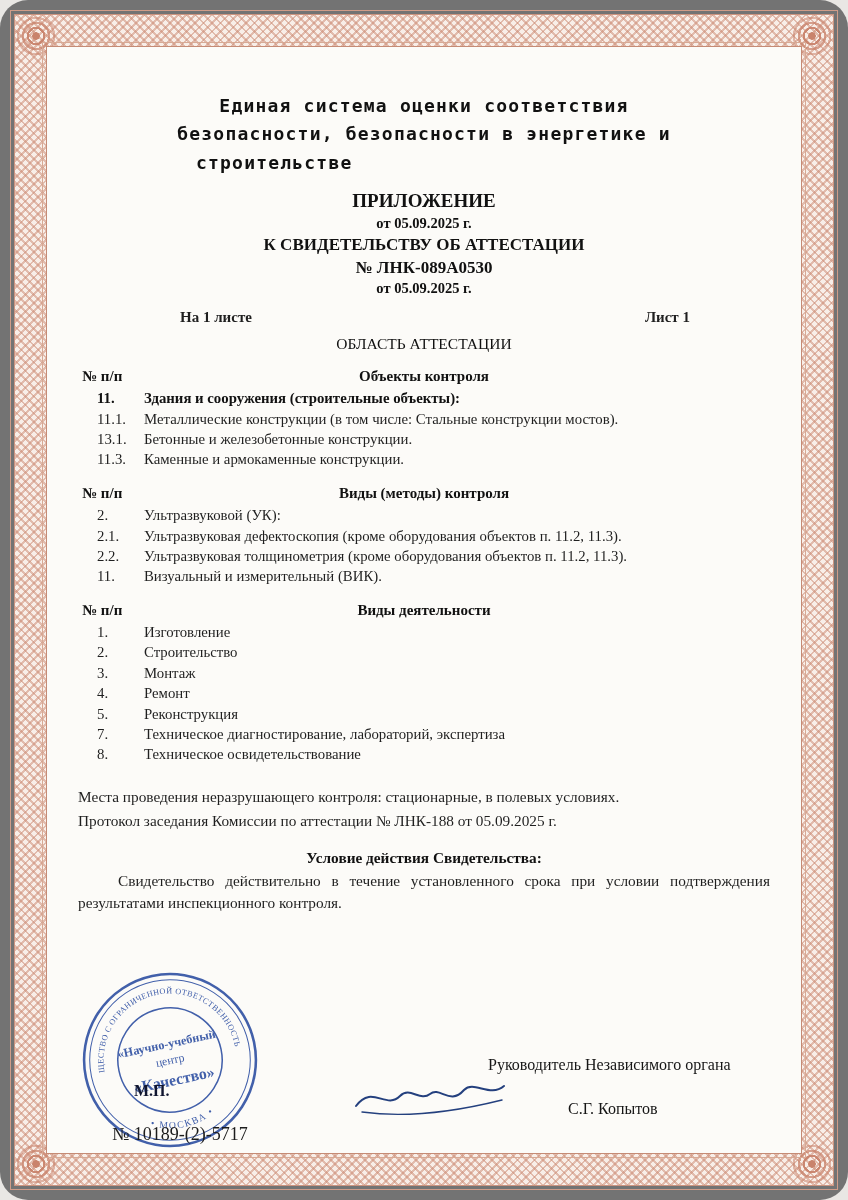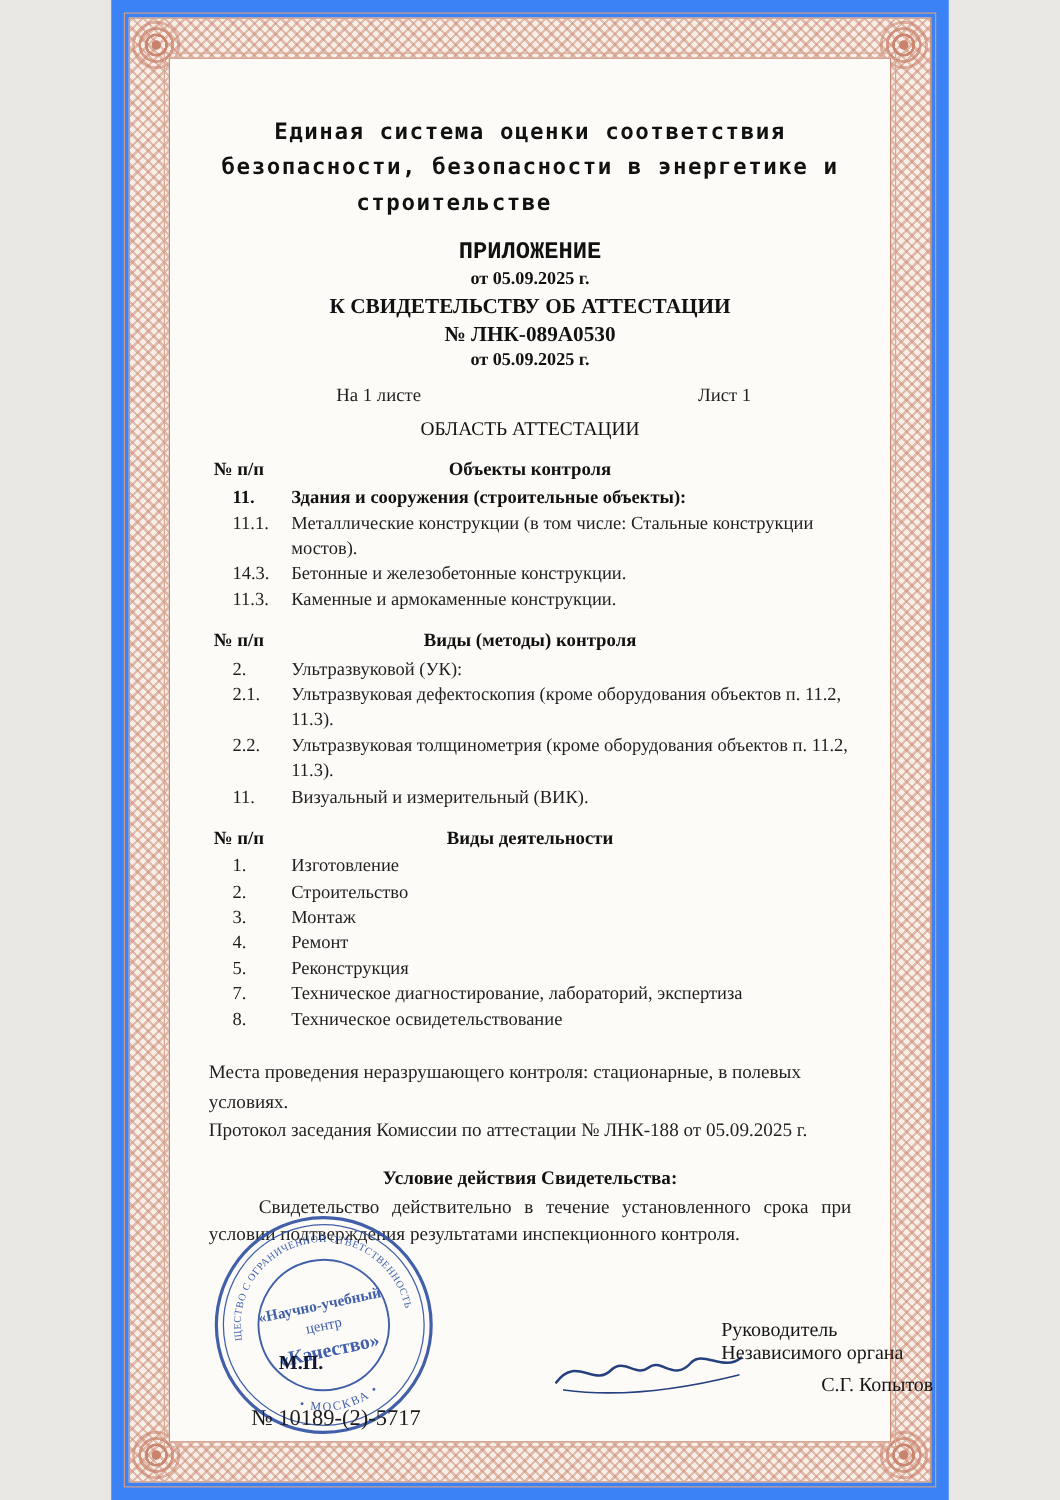--- a/index.html
+++ b/index.html
@@ -1,19 +1,19 @@
 <!DOCTYPE html>
 <html><head>
 <meta charset="utf-8">
 <style>
   html,body{margin:0;padding:0;background:#e9e7e4;}
   .page{
-    position:relative;width:670px;height:1200px;margin:0 auto;
-    background:#3b82f6;overflow:hidden;
-    font-family:"Liberation Serif", serif;color:#1f1f1f;
+    position:relative;width:848px;height:1200px;margin:0 auto;
+    background:#737373;overflow:hidden;
+    font-family:"Liberation Serif", serif;color:#1f1f1f;border-radius:28px;
   }
   
   .frame-outline{position:absolute;inset:10px;border:1px solid #d09c88;pointer-events:none;}
   .band{
     position:absolute;inset:14px;
     background-color:#f8eee8;
     background-image:
       repeating-linear-gradient(45deg, rgba(203,137,114,.50) 0 2px, transparent 2px 6px),
       repeating-linear-gradient(135deg, rgba(203,137,114,.50) 0 2px, transparent 2px 6px);
     border:1px solid #cb9480;
@@ -36,26 +36,26 @@
   
   .content{position:absolute;left:78px;right:78px;top:92px;}
   .title-block{
     font-family:"DejaVu Sans Mono", monospace;font-weight:bold;
     font-size:18px;line-height:1.58;letter-spacing:1.2px;color:#111;
     text-align:center;margin-bottom:12px;
   }
   .title-block .t-last{text-align:left;padding-left:118px;}
   .org-block{font-size:15.5px;line-height:1.5;text-align:center;margin-bottom:10px;color:#191919;}
   .doc-block{text-align:center;font-weight:bold;color:#111;}
-  .doc-title{font-size:19px;line-height:1.3;font-family:Liberation Mono, monospace;}
+  .doc-title{font-size:19px;line-height:1.3;}
   .doc-date{font-size:14.5px;line-height:1.35;}
   .doc-sub{font-size:17px;line-height:1.35;}
   .doc-num{font-size:17px;line-height:1.35;}
   .sheets-row{display:flex;justify-content:space-between;padding:0 80px 0 102px;
-    font-weight:normal;font-size:15px;margin-top:10px;}
+    font-weight:bold;font-size:15px;margin-top:10px;}
   .scope-title{text-align:center;font-weight:normal;font-size:15.5px;margin:9px 0 4px;color:#111;}
   .sec{margin-top:13px;}
   .sec:first-of-type{margin-top:2px;}
   .sec-head{position:relative;font-weight:bold;font-size:15px;line-height:1.35;margin-bottom:2px;color:#111;}
   .sec-head .col-label{position:absolute;left:4px;top:0;}
   .sec-head .sec-title{display:block;text-align:center;}
   .row{display:flex;font-size:14.8px;line-height:1.38;}
   .row .num{width:66px;flex:none;padding-left:19px;box-sizing:border-box;}
   .row.emph{font-weight:bold;color:#111;}
   .notes{margin-top:20px;font-size:15.3px;line-height:1.55;}
@@ -116,21 +116,21 @@
       </div>
       <div class="row emph">
         <span class="num">11.</span>
         <span class="txt">Здания и сооружения (строительные объекты):</span>
       </div>
       <div class="row">
         <span class="num">11.1.</span>
         <span class="txt">Металлические конструкции (в том числе: Стальные конструкции мостов).</span>
       </div>
       <div class="row">
-        <span class="num">14.3.</span>
+        <span class="num">13.1.</span>
         <span class="txt">Бетонные и железобетонные конструкции.</span>
       </div>
       <div class="row">
         <span class="num">11.3.</span>
         <span class="txt">Каменные и армокаменные конструкции.</span>
       </div>
     </div>
 
     <div class="sec">
       <div class="sec-head">

